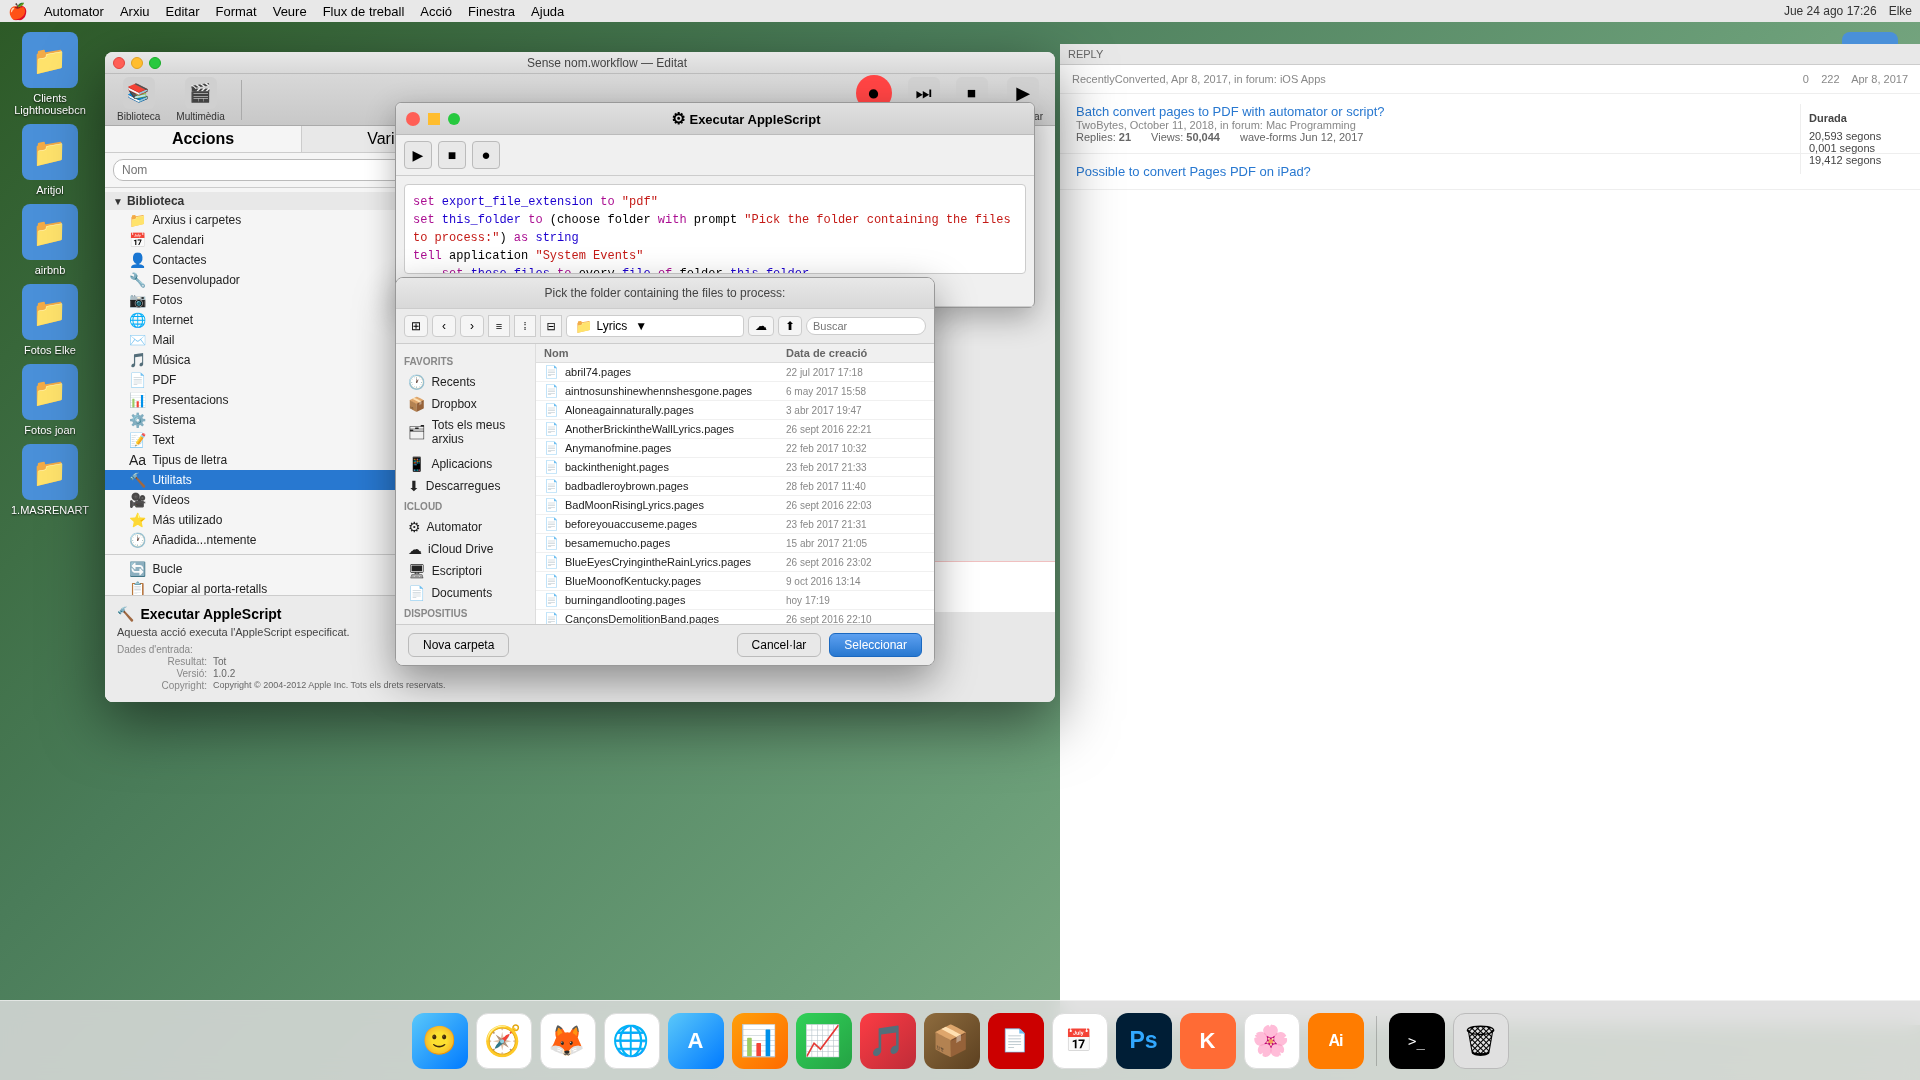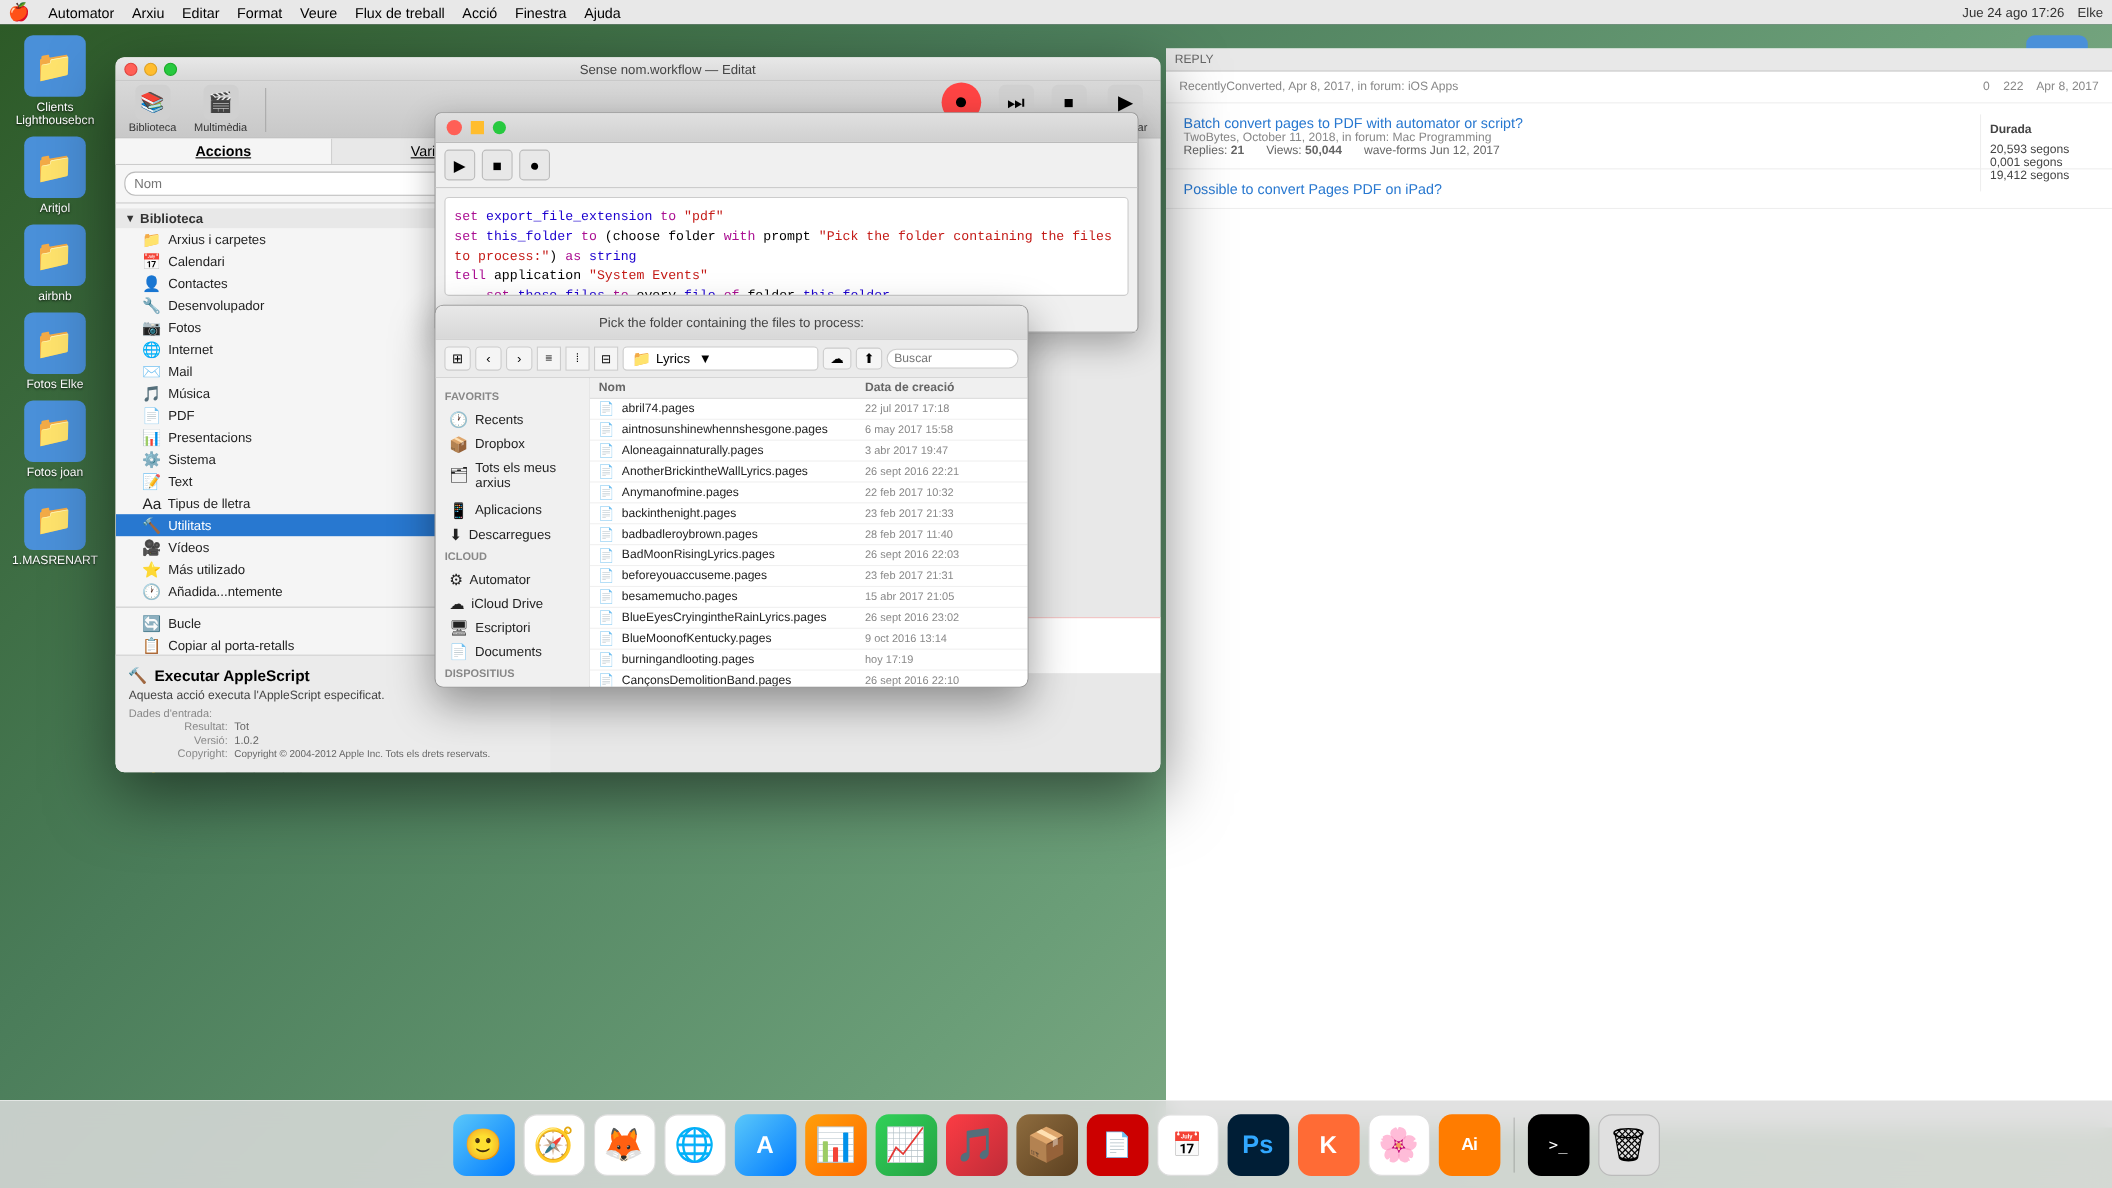--- a/index.html
+++ b/index.html
@@ -164,26 +164,25 @@
 
     
     .panel-tabs {
       display: flex;
       background: #e0e0e0;
       border-bottom: 1px solid #ccc;
     }
     .panel-tab {
       flex: 1;
       padding: 4px 8px;
-      font-size: 13px;
+      font-size: 16px;
       text-align: center;
       cursor: pointer;
       border-right: 1px solid #ccc;
       background: #e8e8e8;
-      text-decoration: underline;
     }
     .panel-tab.active {
       background: #f5f5f5;
       font-weight: 600;
     }
     .panel-search {
       padding: 6px 8px;
       border-bottom: 1px solid #ccc;
     }
     .panel-search input {
@@ -844,20 +843,24 @@
         <span>Finder ha donat un error: No pot generar alias "Macintosh HD:Users:ELKE:Dropbox:Musica:.DS_Store" en el tipus file. No pot genera a...</span>
       </div>
     </div>
   </div>
 
   <div class="applescript-dialog">
     <div class="dialog-title-bar">
       <div class="dialog-close">✕</div>
       <div style="width:12px;height:12px;background:#ffbd2e;border-radius:50;cursor:pointer;"></div>
       <div style="width:12px;height:12px;background:#27c93f;border-radius:50%;cursor:pointer;"></div>
+      <div class="dialog-title">
+        <span style="font-size:16px;">⚙</span>
+        <span>Executar AppleScript</span>
+      </div>
     </div>
 
     <div class="dialog-toolbar">
       <button class="dialog-tool-btn">▶</button>
       <button class="dialog-tool-btn">■</button>
       <button class="dialog-tool-btn">⏺</button>
     </div>
 
     <div class="code-editor">
       <div><span style="color:#aa0d91;">set</span> <span style="color:#1c00cf;">export_file_extension</span> <span style="color:#aa0d91;">to</span> <span style="color:#c41a16;">"pdf"</span></div>
@@ -1018,20 +1021,27 @@
         </div>
         <div class="picker-file-row">
           <span class="file-icon">📄</span>
           <span class="col-name">CançonsDemolitionBand.pages</span>
           <span class="col-date">26 sept 2016 22:10</span>
         </div>
 
       </div>
     </div>
 
+    <div class="picker-footer">
+      <button class="picker-footer-btn">Nova carpeta</button>
+      <div style="display:flex;gap:8px;">
+        <button class="picker-footer-btn">Cancel·lar</button>
+        <button class="picker-footer-btn primary">Seleccionar</button>
+      </div>
+    </div>
   </div>
 
 </div>
 
 <div class="dock">
   <div class="dock-item">
     <div class="dock-icon" style="background:linear-gradient(135deg,#5ac8fa,#007aff);color:#fff;font-size:28px;">🙂</div>
   </div>
   <div class="dock-item">
     <div class="dock-icon" style="background:#fff;border:1px solid #ddd;">🧭</div>

